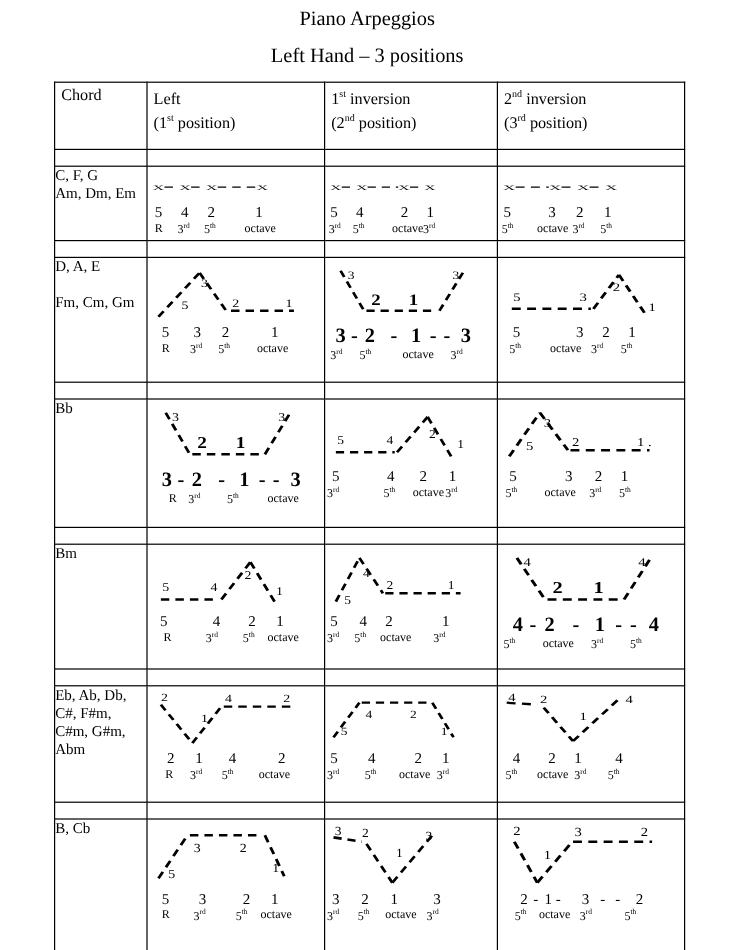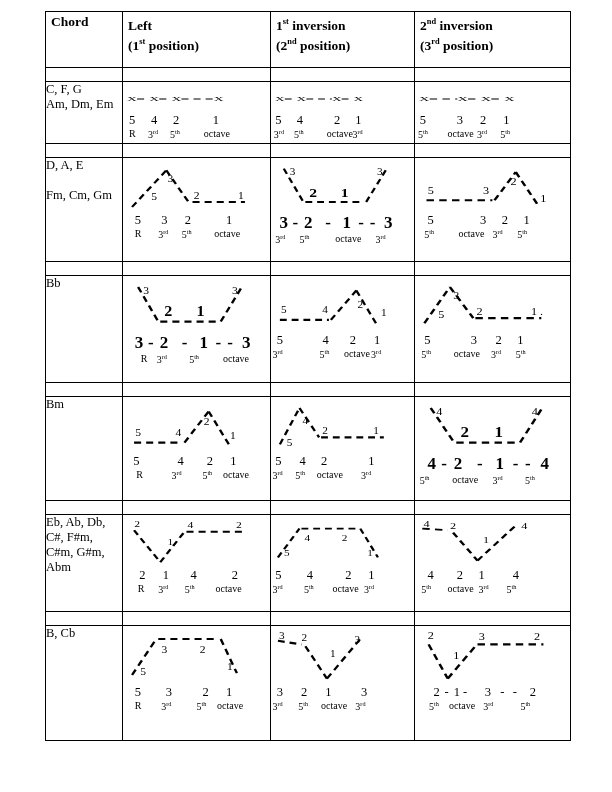--- a/index.html
+++ b/index.html
@@ -7,39 +7,41 @@
     width:612px;height:792px;background:#ffffff;position:relative;
     font-family:"Liberation Serif","DejaVu Serif",serif;color:#000;overflow:hidden;
   }
   .title{ text-align:center; font-size:17px; padding-top:6px; }
   .subtitle{ text-align:center; font-size:17px; margin-top:11px; }
   table.arp{
     border-collapse:collapse; table-layout:fixed;
     margin:11px 0 0 45px; width:525px;
   }
   table.arp td{ border:1px solid #000; padding:0; vertical-align:top; overflow:hidden; }
-  tr.hdr td{ height:53px; font-size:13.5px; padding:2px 0 0 5px; line-height:16px;font-weight:bold;}
+  tr.hdr td{ height:53px; font-size:13.5px; padding:2px 0 0 5px; line-height:16px;}
   tr.spacer td{ height:13px; }
   td.chord{ font-size:12.5px; padding:3px 0 0 4px; line-height:15px; white-space:pre-line; }
   td.dcell{ position:relative; }
   svg.dg{ display:block; width:96%; margin:4px auto 0 auto; }
   .dash{ stroke:#000; stroke-width:2.4; stroke-dasharray:7 5; fill:none; }
   text.n{ font-family:"Liberation Serif","DejaVu Serif",serif; font-size:11.5px; fill:#000; }
   text.lg{ font-family:"Liberation Serif","DejaVu Serif",serif; font-size:16px; font-weight:bold; fill:#000; }
   text.xm{ font-family:"Liberation Serif","DejaVu Serif",serif; font-size:13px; fill:#000; }
   .numline{ position:relative; height:15px; font-size:12.5px; margin-top:1px; }
   .numline.boldline{ height:20px; font-size:17px; font-weight:bold; }
   .lblline{ position:relative; height:13px; font-size:10px; }
   .numline span,.lblline span{ position:absolute; top:0; white-space:nowrap; }
   sup{ font-size:62%; }
 </style>
 </head>
 <body>
 
 <div class="page">
+  <div class="title">Piano Arpeggios</div>
+  <div class="subtitle">Left Hand – 3 positions</div>
 
   <table class="arp">
     <colgroup>
       <col style="width:77px">
         <col style="width:148px">
         <col style="width:144px">
         <col style="width:156px">
     </colgroup>
     <thead>
       <tr class="hdr">

